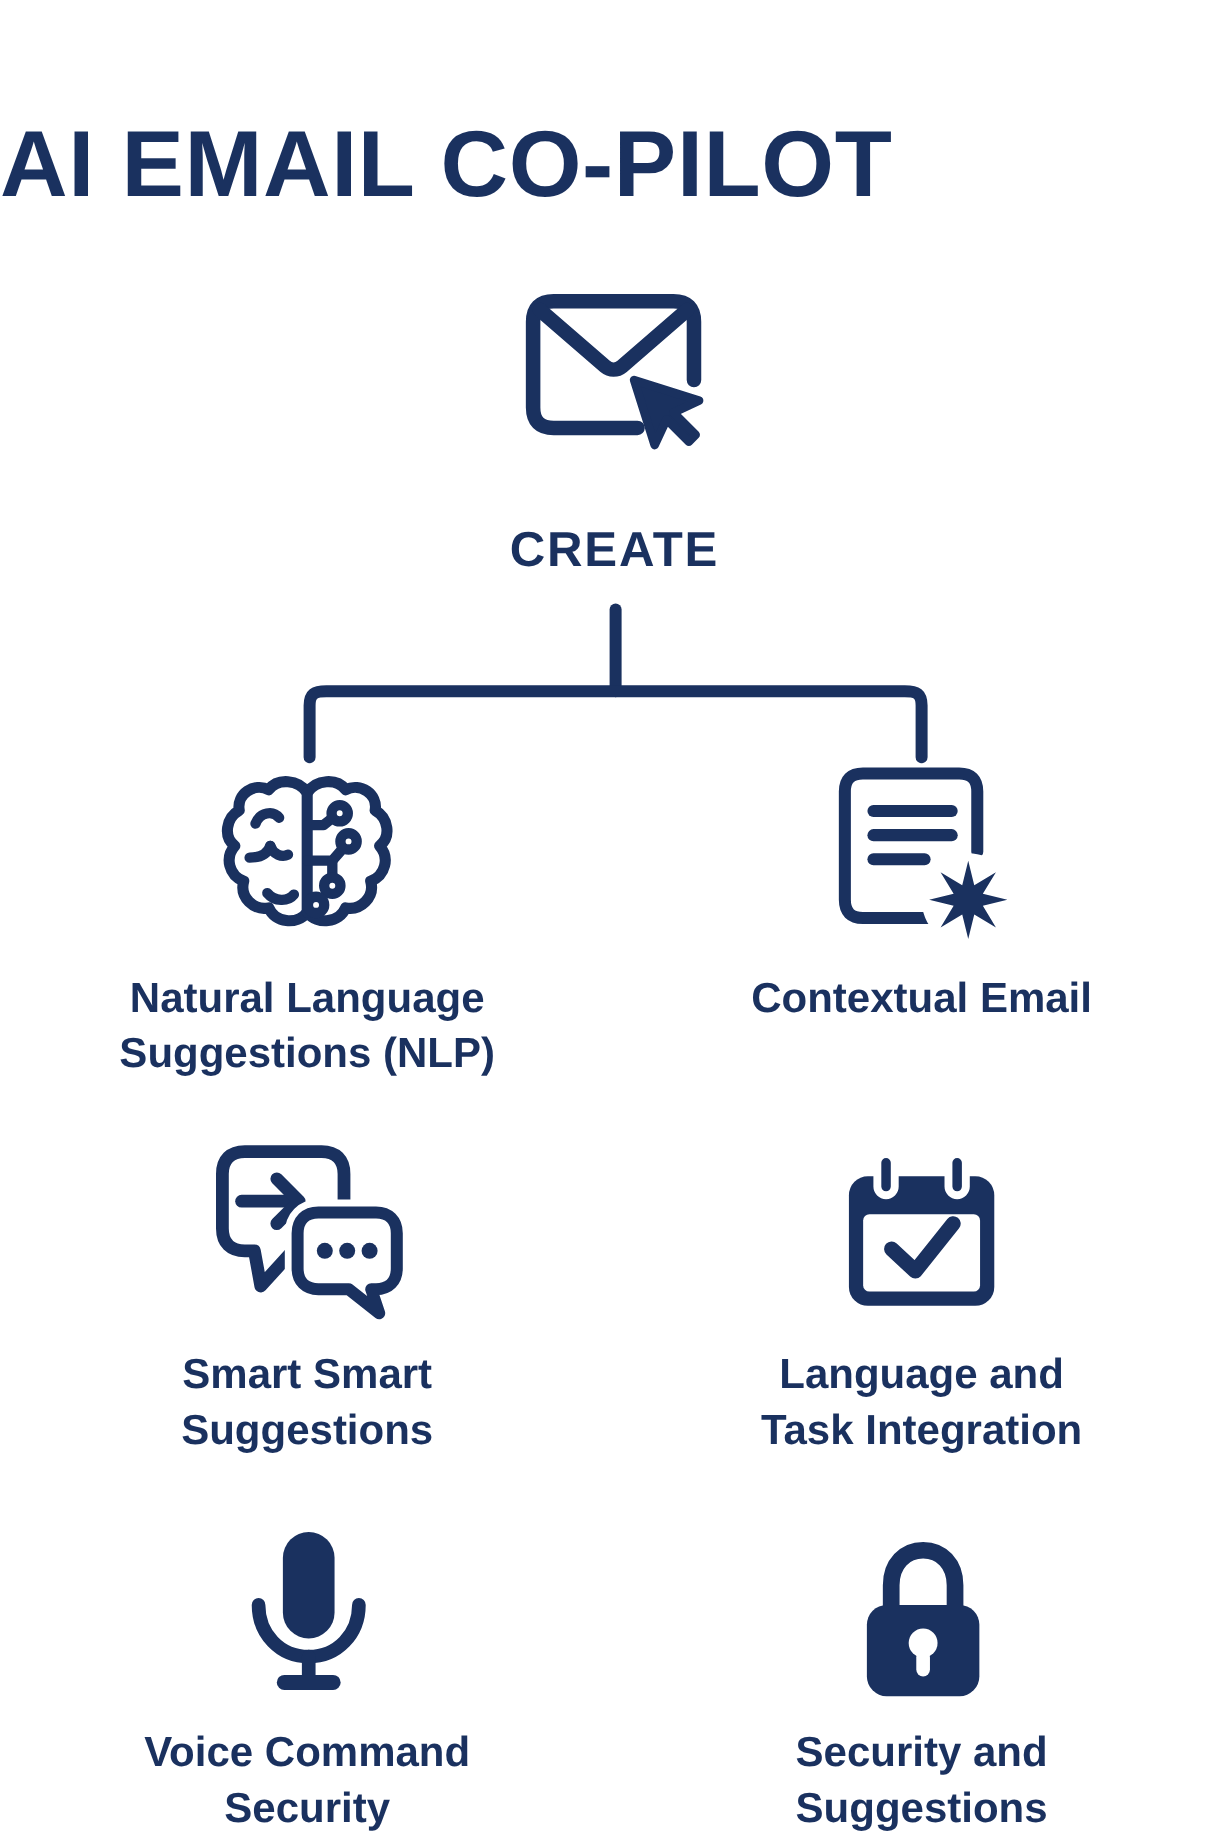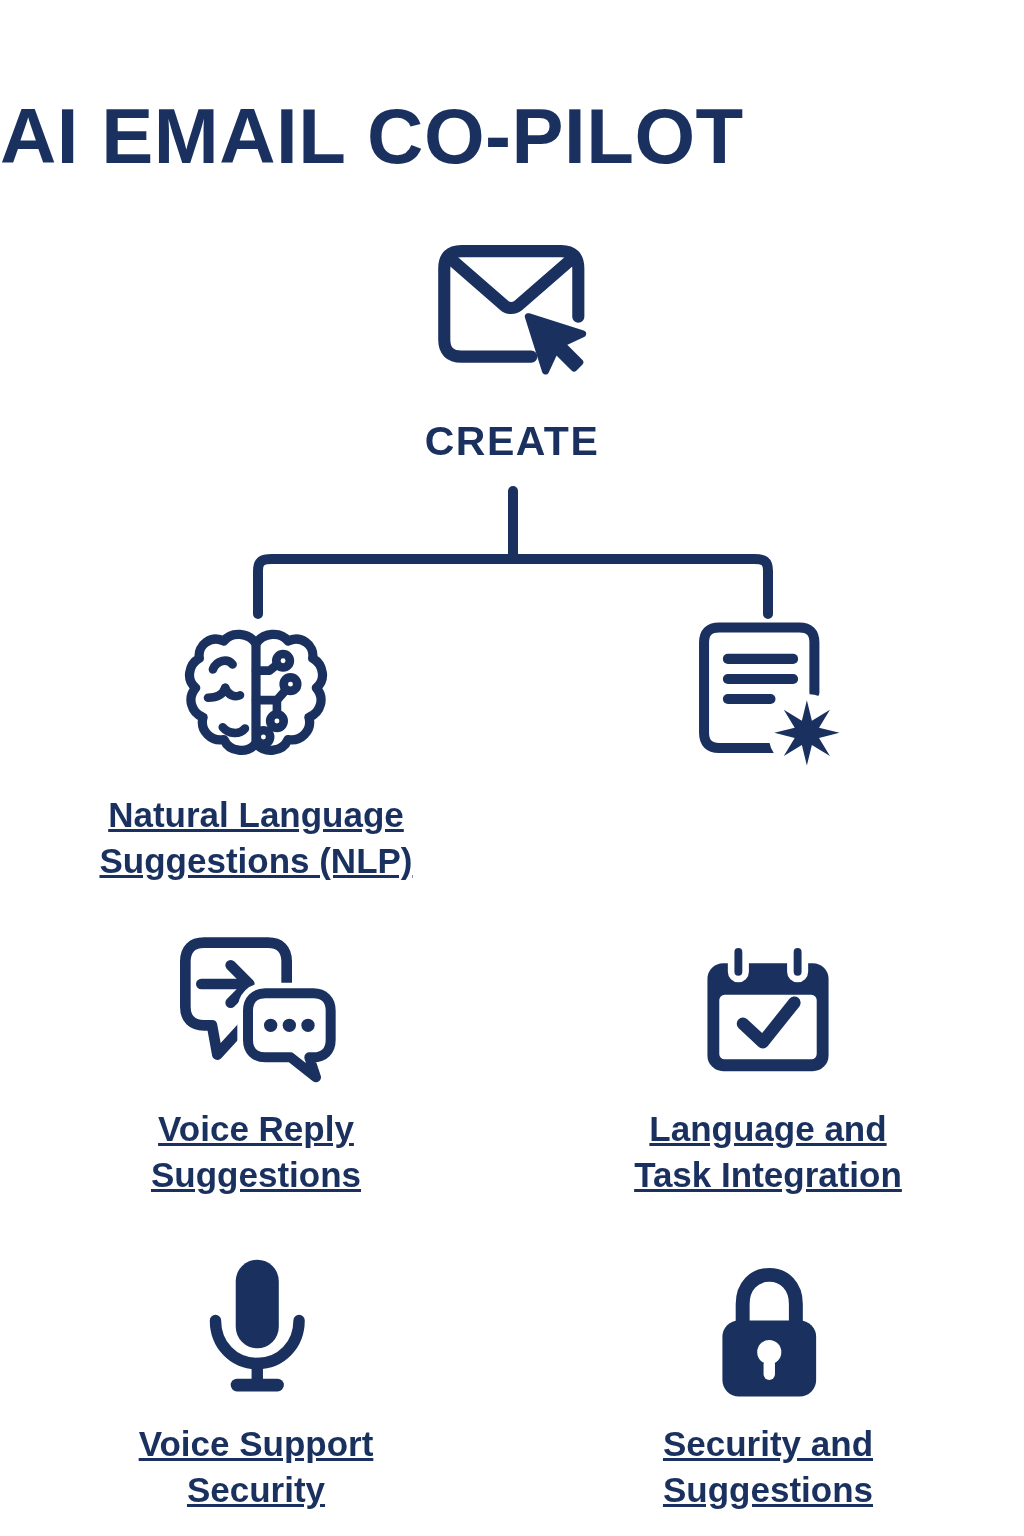--- a/index.html
+++ b/index.html
@@ -21,20 +21,21 @@
     letter-spacing: 0.5px;
     color: var(--navy, #1A315F);
     line-height: 1.05;
   }
 
   .create-section {
     margin-top: 56px;
     display: flex;
     flex-direction: column;
     align-items: center;
+    gap: 17px;
   }
   .create-section .icon-box svg { display: block; }
   .create-label {
     margin-top: 20px;
     font-size: 41px;
     font-weight: 800;
     letter-spacing: 1.5px;
     text-align: center;
   }
 
@@ -58,21 +59,20 @@
     justify-content: center;
   }
   .cell .icon-box svg { display: block; }
   .feature-label {
     margin-top: 14px;
     font-size: 35px;
     font-weight: 700;
     line-height: 1.32;
     text-align: center;
     color: var(--navy, #1A315F);
-    text-decoration: underline;
   }
 
   .stroke-icon { stroke: var(--navy, #1A315F); fill: none; stroke-linecap: round; stroke-linejoin: round; }
   .fill-navy { fill: var(--navy, #1A315F); }
   .fill-white { fill: #ffffff; }
 </style>
 </head>
 <body style="background: rgb(255, 255, 255);">
 
 <div class="page">
@@ -126,39 +126,39 @@
         <svg width="158" height="158" viewBox="0 0 126 126">
           <path class="stroke-icon" stroke-width="8" d="M 84 106 L 24 106 C 16 106 12 102 12 94 L 12 22 C 12 14 16 10 24 10 L 88 10 C 96 10 100 14 100 22 L 100 62"></path>
           <path class="stroke-icon" stroke-width="8" d="M 31 35 H 83"></path>
           <path class="stroke-icon" stroke-width="8" d="M 31 51 H 83"></path>
           <path class="stroke-icon" stroke-width="8" d="M 31 67 H 65"></path>
           <circle class="fill-white" cx="94" cy="94" r="31"></circle>
           <path class="fill-navy" d="M 94 68 L 98 84.3 L 112.4 75.6 L 103.7 90 L 120 94 L 103.7 98 L 112.4 112.4 L 98 103.7 L 94 120 L 90 103.7 L 75.6 112.4 L 84.3 98 L 68 94 L 84.3 90 L 75.6 75.6 L 90 84.3 Z"></path>
         </svg>
       </div>
       <div class="feature-label">
-        <br>
+        <span>Contextual Email</span><br>
       </div>
     </div>
 
     <div class="cell">
       <div class="icon-box">
         <svg width="176" height="158" viewBox="0 0 132 118">
           <path class="stroke-icon" stroke-width="8" d="M 27 10 L 75 10 C 84 10 89 15 89 24 L 89 58 C 89 67 84 72 75 72 L 57 72 L 37 94 L 33 72 L 27 72 C 18 72 13 67 13 58 L 13 24 C 13 15 18 10 27 10 Z"></path>
           <path class="stroke-icon" stroke-width="8" d="M 25 41 L 57 41"></path>
           <path class="stroke-icon" stroke-width="8" d="M 47 27 L 61 41 L 47 55"></path>
           <path class="fill-white" stroke="#ffffff" stroke-width="16" stroke-linejoin="round" d="M 73 48 L 109 48 C 117 48 122 53 122 61 L 122 83 C 122 91 117 96 109 96 L 106 96 L 111 111 L 92 96 L 73 96 C 65 96 60 91 60 83 L 60 61 C 60 53 65 48 73 48 Z"></path>
           <path class="stroke-icon" stroke-width="7.5" d="M 73 48 L 109 48 C 117 48 122 53 122 61 L 122 83 C 122 91 117 96 109 96 L 106 96 L 111 111 L 92 96 L 73 96 C 65 96 60 91 60 83 L 60 61 C 60 53 65 48 73 48 Z"></path>
           <circle class="fill-navy" cx="77" cy="72" r="5"></circle>
           <circle class="fill-navy" cx="91" cy="72" r="5"></circle>
           <circle class="fill-navy" cx="105" cy="72" r="5"></circle>
         </svg>
       </div>
       <div class="feature-label">
-        <span>Voice Reply</span><br>
+        <span>Smart Smart</span><br>
         <span>Suggestions</span>
       </div>
     </div>
 
     <div class="cell">
       <div class="icon-box">
         <svg width="158" height="158" viewBox="0 0 120 120">
           <rect class="fill-navy" x="14" y="26" width="92" height="82" rx="12"></rect>
           <rect class="fill-white" x="23" y="50" width="74" height="49" rx="4"></rect>
           <rect class="fill-navy" stroke="#ffffff" stroke-width="5" x="32" y="12" width="11" height="26" rx="5.5"></rect>
@@ -175,21 +175,21 @@
     <div class="cell">
       <div class="icon-box">
         <svg width="152" height="152" viewBox="0 0 120 120">
           <rect class="fill-navy" x="44" y="10" width="34" height="70" rx="17"></rect>
           <path class="stroke-icon" stroke-width="9" d="M 28 58 C 28 77 42 92 61 92 C 80 92 94 77 94 58"></path>
           <path class="stroke-icon" stroke-width="9" d="M 61 92 V 106"></path>
           <path class="stroke-icon" stroke-width="10" d="M 45 109 H 77"></path>
         </svg>
       </div>
       <div class="feature-label">
-        <span>Voice Support</span><br>
+        <span>Voice Command</span><br>
         <span>Security</span>
       </div>
     </div>
 
     <div class="cell">
       <div class="icon-box">
         <svg width="152" height="152" viewBox="0 0 120 120">
           <path fill="none" stroke="var(--navy, #1A315F)" stroke-width="11" d="M 40 62 V 45 C 40 31 49 22 61 22 C 73 22 82 31 82 45 V 62"></path>
           <rect class="fill-navy" x="24" y="58" width="74" height="60" rx="13"></rect>
           <circle class="fill-white" cx="61" cy="83" r="9.5"></circle>

